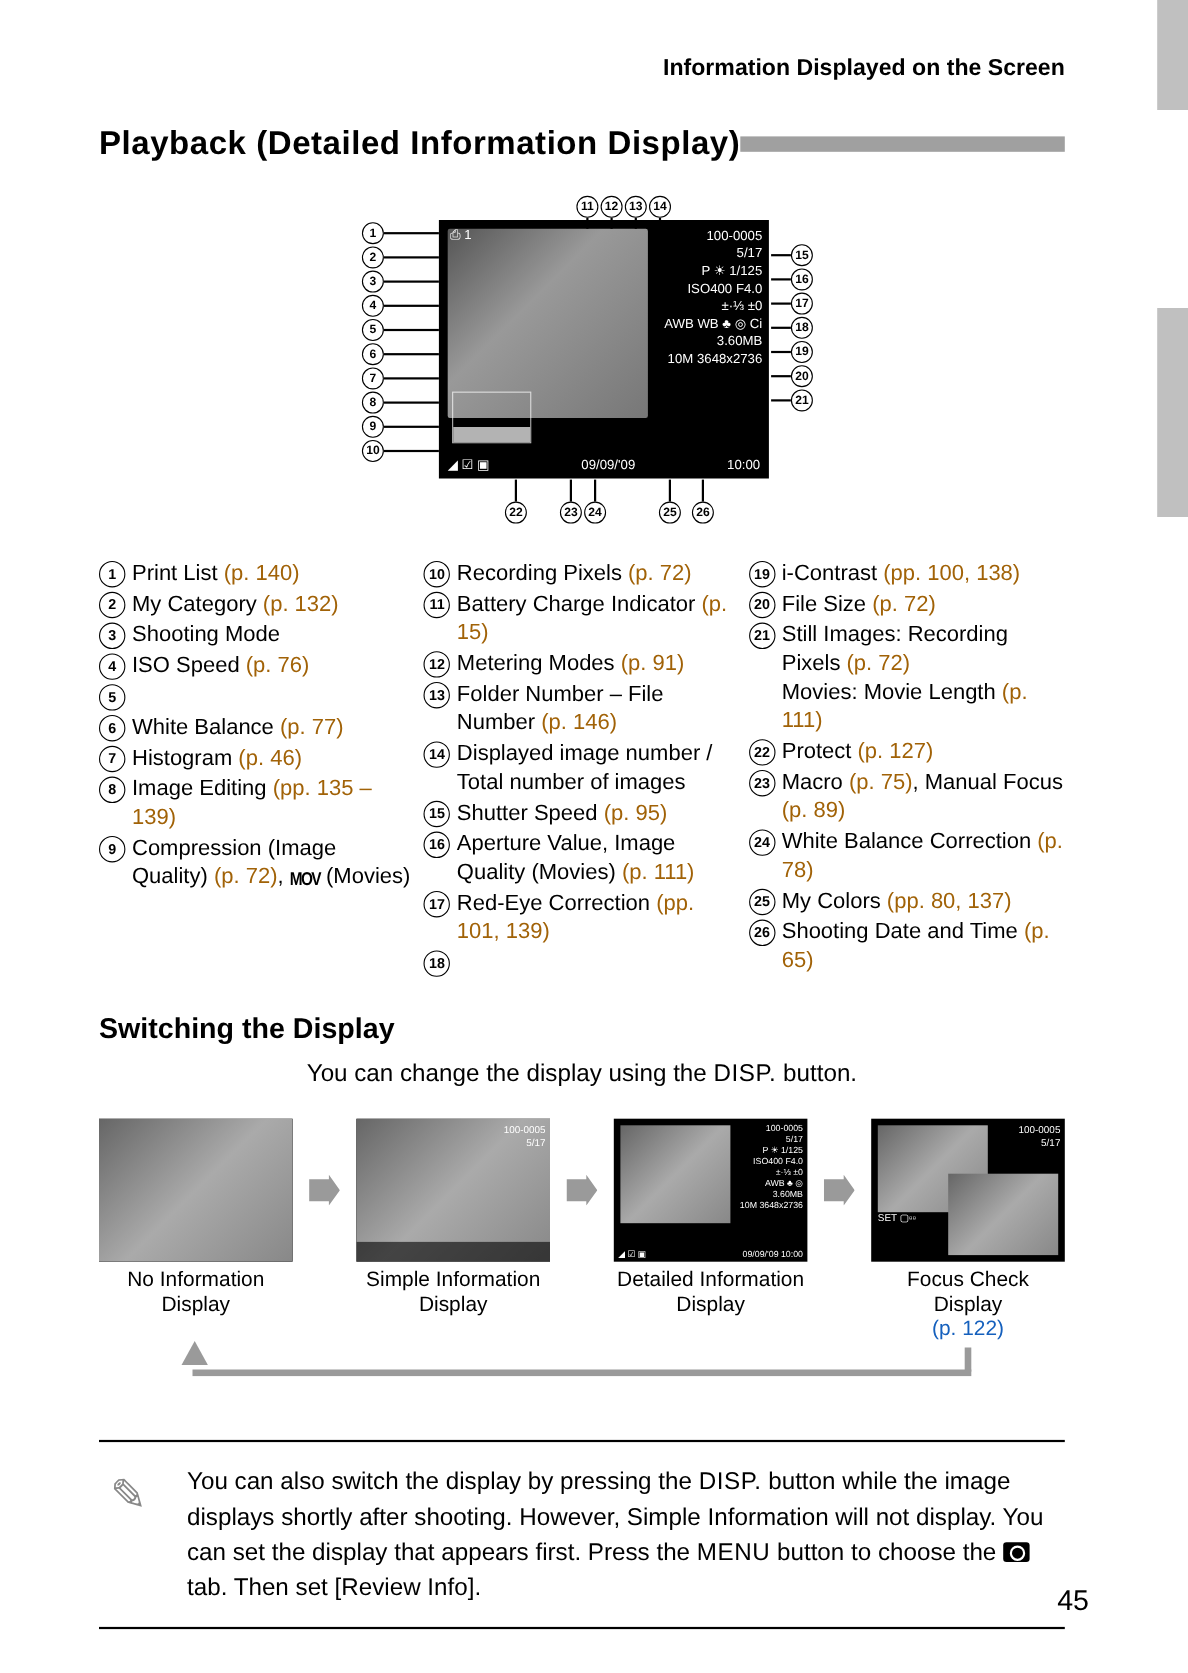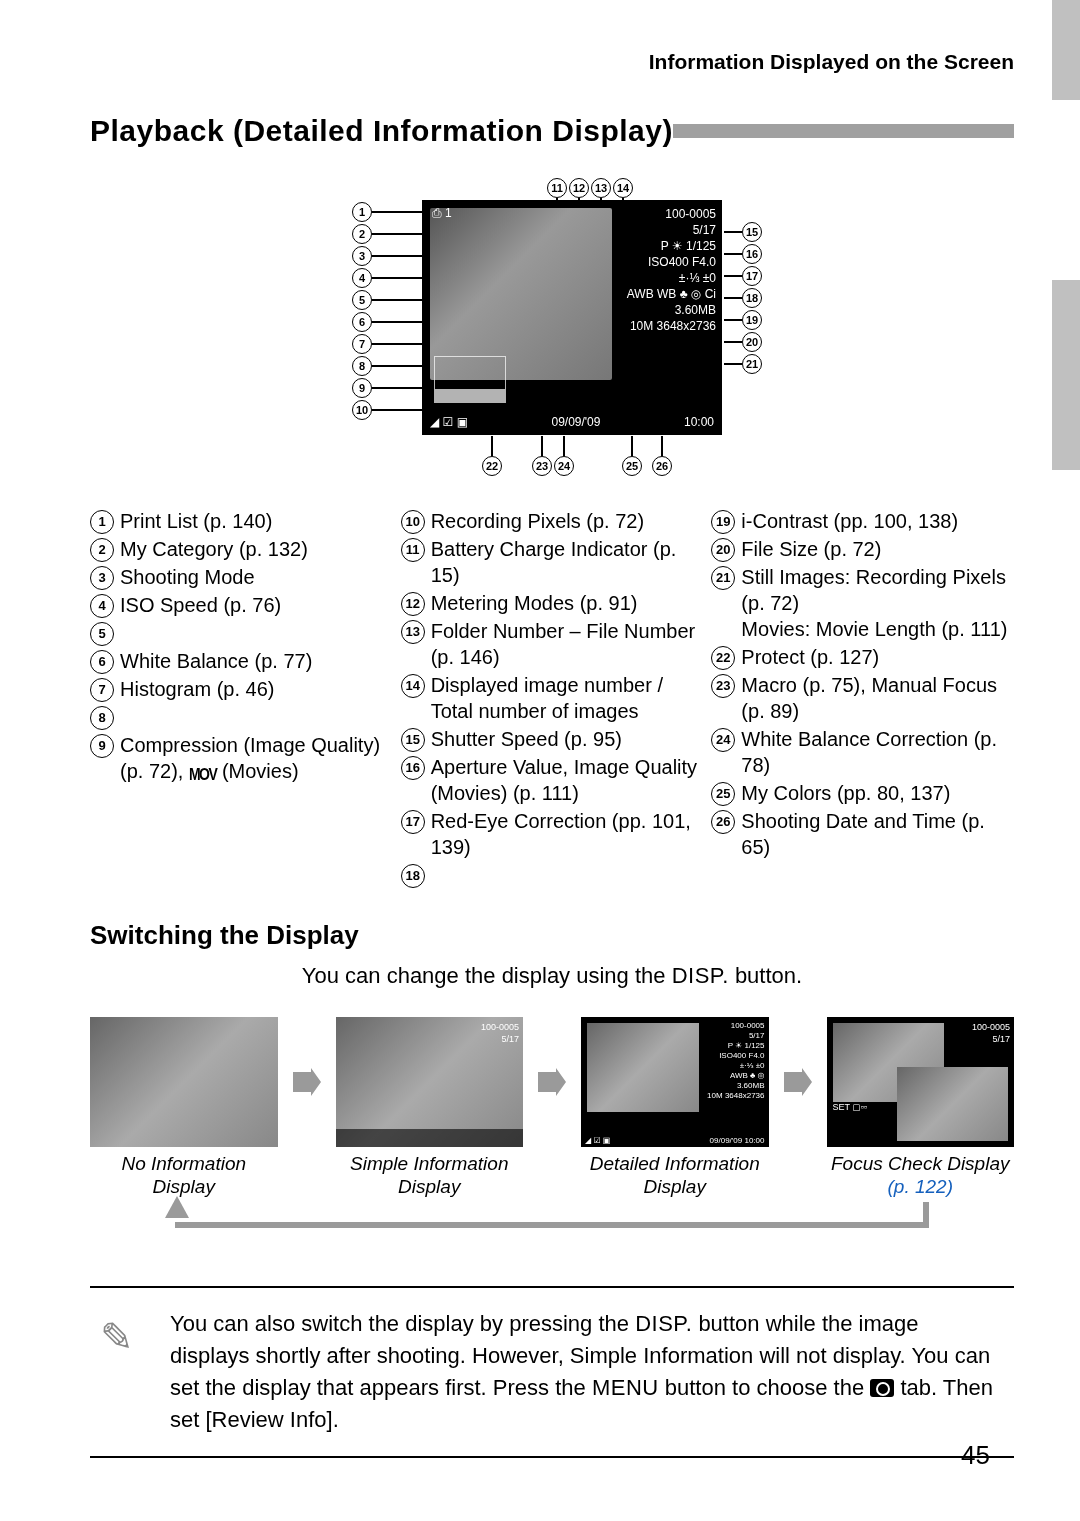--- a/index.html
+++ b/index.html
@@ -8,21 +8,21 @@
     background: #fff;
     font-family: Arial, Helvetica, sans-serif;
     color: #000;
   }
   .page {
     width: 1080px;
     height: 1521px;
     position: relative;
     background: #fff;
     box-sizing: border-box;
-    padding: 50px 66px 50px 90px;
+    padding: 50px 112px 50px 90px;
   }
   .side-tab {
     position: absolute;
     top: 0;
     right: 0;
     width: 28px;
     height: 100px;
     background: #c0c0c0;
   }
   .side-tab2 {
@@ -149,21 +149,21 @@
     flex: 0 0 22px;
     height: 22px;
     border: 1.5px solid #000;
     border-radius: 50%;
     font-size: 13px;
     text-align: center;
     line-height: 22px;
     font-weight: bold;
     margin-top: 2px;
   }
-  .txt .link { color: #000000; }
+  .txt .link { color: #a16207; }
   .h2 {
     font-size: 26px;
     font-weight: bold;
     margin-top: 30px;
     margin-bottom: 10px;
   }
   .bodytext {
     font-size: 22px;
     line-height: 1.4;
     text-align: center;
@@ -206,21 +206,20 @@
     top: 4px; right: 4px;
     color: #fff;
     font-size: 9px;
     text-align: right;
     line-height: 12px;
   }
   .thumb-caption {
     font-size: 19px;
     margin-top: 6px;
     line-height: 1.2;
-    font-style: italic;
   }
   .arrow {
     width: 30px;
     display: flex;
     align-items: center;
     justify-content: center;
     height: 130px;
   }
   .arrow svg { fill: #9a9a9a; }
   .loopbar {
@@ -424,20 +423,21 @@
         <div class="item">
           <div class="num">6</div>
           <div class="txt">White Balance <span class="link">(p. 77)</span></div>
         </div>
         <div class="item">
           <div class="num">7</div>
           <div class="txt">Histogram <span class="link">(p. 46)</span></div>
         </div>
         <div class="item">
           <div class="num">8</div>
+          <div class="txt">Image Editing <span class="link">(pp. 135 – 139)</span></div>
         </div>
         <div class="item">
           <div class="num">9</div>
           <div class="txt">Compression (Image Quality) <span class="link">(p. 72)</span>, <span class="mov-icon">MOV</span> (Movies)</div>
         </div>
       </div>
     <div class="col" id="col2">
         <div class="item">
           <div class="num">10</div>
           <div class="txt">Recording Pixels <span class="link">(p. 72)</span></div>

